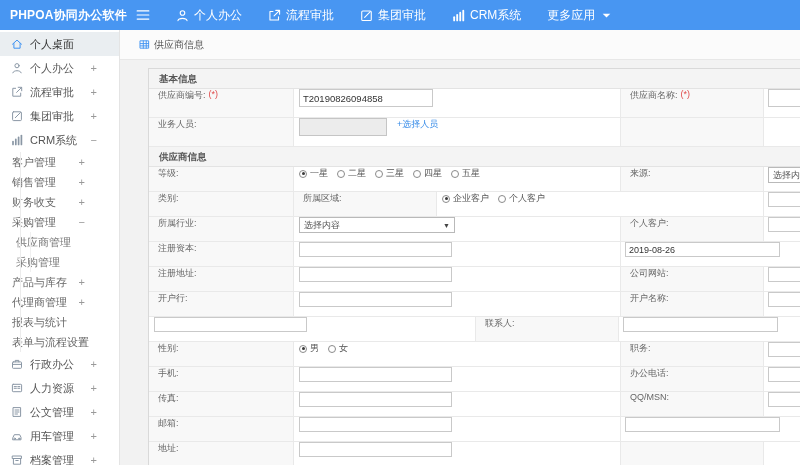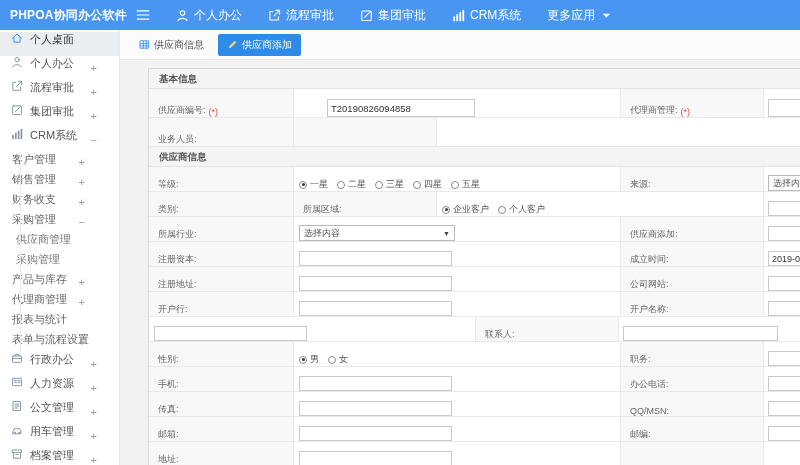--- a/index.html
+++ b/index.html
@@ -11,21 +11,21 @@
   
   .topbar{height:30px;background:var(--topbar-bg,#4896F2);display:flex;align-items:center;color:#fff}
   .logo{width:122px;padding-left:10px;font-size:12px;font-weight:bold;white-space:nowrap;letter-spacing:.2px}
   .menu-btn{margin-left:14px;display:flex;align-items:center;cursor:pointer}
   .topnav{display:flex;align-items:center;margin-left:26px;gap:26px}
   .nav-item{display:flex;align-items:center;gap:5px;font-size:12px;cursor:pointer;white-space:nowrap}
   .nav-item .n-icon{display:flex;align-items:center}
   
   .shell{display:flex;height:435px}
   .sidebar{width:120px;background:#fff;border-right:1px solid #e4e4e4;padding-top:2px;font-size:11px;color:#555;overflow:hidden;flex:none}
-  .side-item{position:relative;display:flex;align-items:flex-start;cursor:pointer;white-space:nowrap}
+  .side-item{position:relative;display:flex;align-items:center;cursor:pointer;white-space:nowrap}
   .side-item.lvl0{height:24px;padding-left:11px;gap:7px}
   .side-item.lvl0 .s-icon{color:#8a97a5;display:flex;flex:none}
   .side-item.active{background:var(--sidebar-active-bg,#EAEEF1);color:#333}
   .side-item.active .s-icon{color:var(--accent,#3F93F2)}
   .side-item.lvl1{height:20px;padding-left:12px;color:#666}
   .side-item.lvl2{height:20px;padding-left:16px;color:#777}
   .side-item.lvl1::before,.side-item.lvl2::before{content:"";position:absolute;left:20px;top:0;bottom:0;border-left:1px solid #ececec}
   .side-item.lvl2::after{content:"";position:absolute;left:30px;top:0;bottom:0;border-left:1px solid #f0f0f0}
   .toggle{position:absolute;font-size:11px;color:#999;top:50%;transform:translateY(-50%)}
   .lvl0 .toggle{right:22px}
@@ -35,21 +35,21 @@
   .tabbar{height:30px;background:#fbfbfb;border-bottom:1px solid #e7e7e7;display:flex;align-items:center;padding-left:14px;gap:9px;flex:none}
   .tab{display:flex;align-items:center;gap:4px;font-size:10px;color:#555;cursor:pointer;padding:3px 5px;white-space:nowrap}
   .tab .t-icon{display:flex;color:var(--accent,#3F93F2)}
   .tab.active{background:var(--tab-active,#2F8BE8);color:#fff;border-radius:2px;padding:4px 9px}
   .tab.active .t-icon{color:#fff}
   .content{position:relative;flex:1;overflow:hidden}
   
   .formtable{position:absolute;left:28px;top:8px;width:812px;background:#fff;border:1px solid #d9d9d9;font-size:9px;color:#666}
   .sec-header{height:20px;line-height:19px;background:#f4f4f4;border-bottom:1px solid #e3e3e3;padding-left:10px;font-weight:bold;color:#555;font-size:9.5px}
   .frow{display:flex;border-bottom:1px solid #e9e9e9}
-  .fcell{display:flex;align-items:flex-end}
+  .fcell{display:flex;align-items:flex-start}
   .fcell.lbl{background:#f8f8f8;border-right:1px solid #e9e9e9;padding-left:9px;color:#666}
   .fcell.lbl1{width:145px;flex:none}
   .fcell.fld1{width:327px;flex:none;border-right:1px solid #e9e9e9;padding-left:5px;background:#fff}
   .fcell.lbl2{width:143px;flex:none}
   .fcell.fld2{flex:1;padding-left:4px;background:#fff;min-width:0}
   .req{color:var(--required,#E04B4B);margin-left:3px}
   .ti{height:15px;border:1px solid #c9c9c9;font-size:9px;padding:0 3px;color:#333;background:#fff;font-family:inherit;flex:none}
   .ti.tall{height:18px;font-size:9.5px}
   .ti.dis{background:#ececec;border-color:#c5c5c5}
   .plink{color:var(--link,#3A8DE8);margin-left:10px;cursor:pointer;text-decoration:none;font-size:9px}
@@ -267,51 +267,47 @@
       <div class="tabbar" id="tabbar">
           <div class="tab">
             <span class="t-icon">
               <svg width="11" height="11" viewBox="0 0 12 12" fill="none" stroke="currentColor" stroke-width="1" stroke-linecap="round" stroke-linejoin="round">
                 <rect x="1.5" y="2" width="9" height="8"></rect>
                 <path d="M1.5 5h9M1.5 7.5h9M4.7 2v8M7.9 2v8"></path>
               </svg>
             </span>
             <span>供应商信息</span>
           </div>
-          <div class="tab active">
-            <span class="t-icon">
-              <svg width="11" height="11" viewBox="0 0 12 12" fill="none" stroke="currentColor" stroke-width="1" stroke-linecap="round" stroke-linejoin="round">
-                <path d="M2 10l.7-2.4 5.8-5.8 1.7 1.7-5.8 5.8L2 10z" fill="#FFD76E" stroke="none"></path>
-              </svg>
-            </span>
-            <span>供应商添加</span>
-          </div>
         </div>
       <div class="content">
         <div class="formtable" id="formtable">
             <div class="sec-header">基本信息</div>
             <div class="frow" style="height: 29px;">
               <div class="fcell lbl lbl1">
                 <span>供应商编号:</span>
                 <span class="req">(*)</span>
               </div>
               <div class="fcell fld1">
-                <input class="ti tall" type="text" value="T20190826094858" style="width: 148px; margin-left: 28px;">
-              </div>
-              <div class="fcell lbl lbl2">
-                <span>代理商管理:</span>
+                <input class="ti tall" type="text" value="T20190826094858" style="width: 134px;">
+              </div>
+              <div class="fcell lbl lbl2">
+                <span>供应商名称:</span>
                 <span class="req">(*)</span>
               </div>
               <div class="fcell fld2">
                 <input class="ti tall" type="text" value="" style="width: 155px;">
               </div>
             </div>
             <div class="frow" style="height: 29px;">
               <div class="fcell lbl lbl1">
                 <span>业务人员:</span>
+              </div>
+              <div class="fcell fld1">
+                <input class="ti tall dis" type="text" value="" style="width: 88px;">
+                <a class="plink">+选择人员</a>
               </div>
               <div class="fcell lbl lbl2"></div>
               <div class="fcell fld2"></div>
             </div>
             <div class="sec-header">供应商信息</div>
             <div class="frow" style="height: 25px;">
               <div class="fcell lbl lbl1">
                 <span>等级:</span>
               </div>
               <div class="fcell fld1">
@@ -370,35 +366,32 @@
               <div class="fcell lbl lbl1">
                 <span>所属行业:</span>
               </div>
               <div class="fcell fld1">
                 <div class="selbox" style="width: 156px;">
                   <span>选择内容</span>
                   <span class="caret">▼</span>
                 </div>
               </div>
               <div class="fcell lbl lbl2">
-                <span>供应商添加:</span>
+                <span>个人客户:</span>
               </div>
               <div class="fcell fld2">
                 <input class="ti" type="text" value="" style="width: 155px;">
               </div>
             </div>
             <div class="frow" style="height: 25px;">
               <div class="fcell lbl lbl1">
                 <span>注册资本:</span>
               </div>
               <div class="fcell fld1">
                 <input class="ti" type="text" value="" style="width: 153px;">
-              </div>
-              <div class="fcell lbl lbl2">
-                <span>成立时间:</span>
               </div>
               <div class="fcell fld2">
                 <input class="ti" type="text" value="2019-08-26" style="width: 155px;">
               </div>
             </div>
             <div class="frow" style="height: 25px;">
               <div class="fcell lbl lbl1">
                 <span>注册地址:</span>
               </div>
               <div class="fcell fld1">
@@ -484,23 +477,20 @@
               <div class="fcell fld2">
                 <input class="ti" type="text" value="" style="width: 155px;">
               </div>
             </div>
             <div class="frow" style="height: 25px;">
               <div class="fcell lbl lbl1">
                 <span>邮箱:</span>
               </div>
               <div class="fcell fld1">
                 <input class="ti" type="text" value="" style="width: 153px;">
-              </div>
-              <div class="fcell lbl lbl2">
-                <span>邮编:</span>
               </div>
               <div class="fcell fld2">
                 <input class="ti" type="text" value="" style="width: 155px;">
               </div>
             </div>
             <div class="frow" style="height: 25px;">
               <div class="fcell lbl lbl1">
                 <span>地址:</span>
               </div>
               <div class="fcell fld1">

